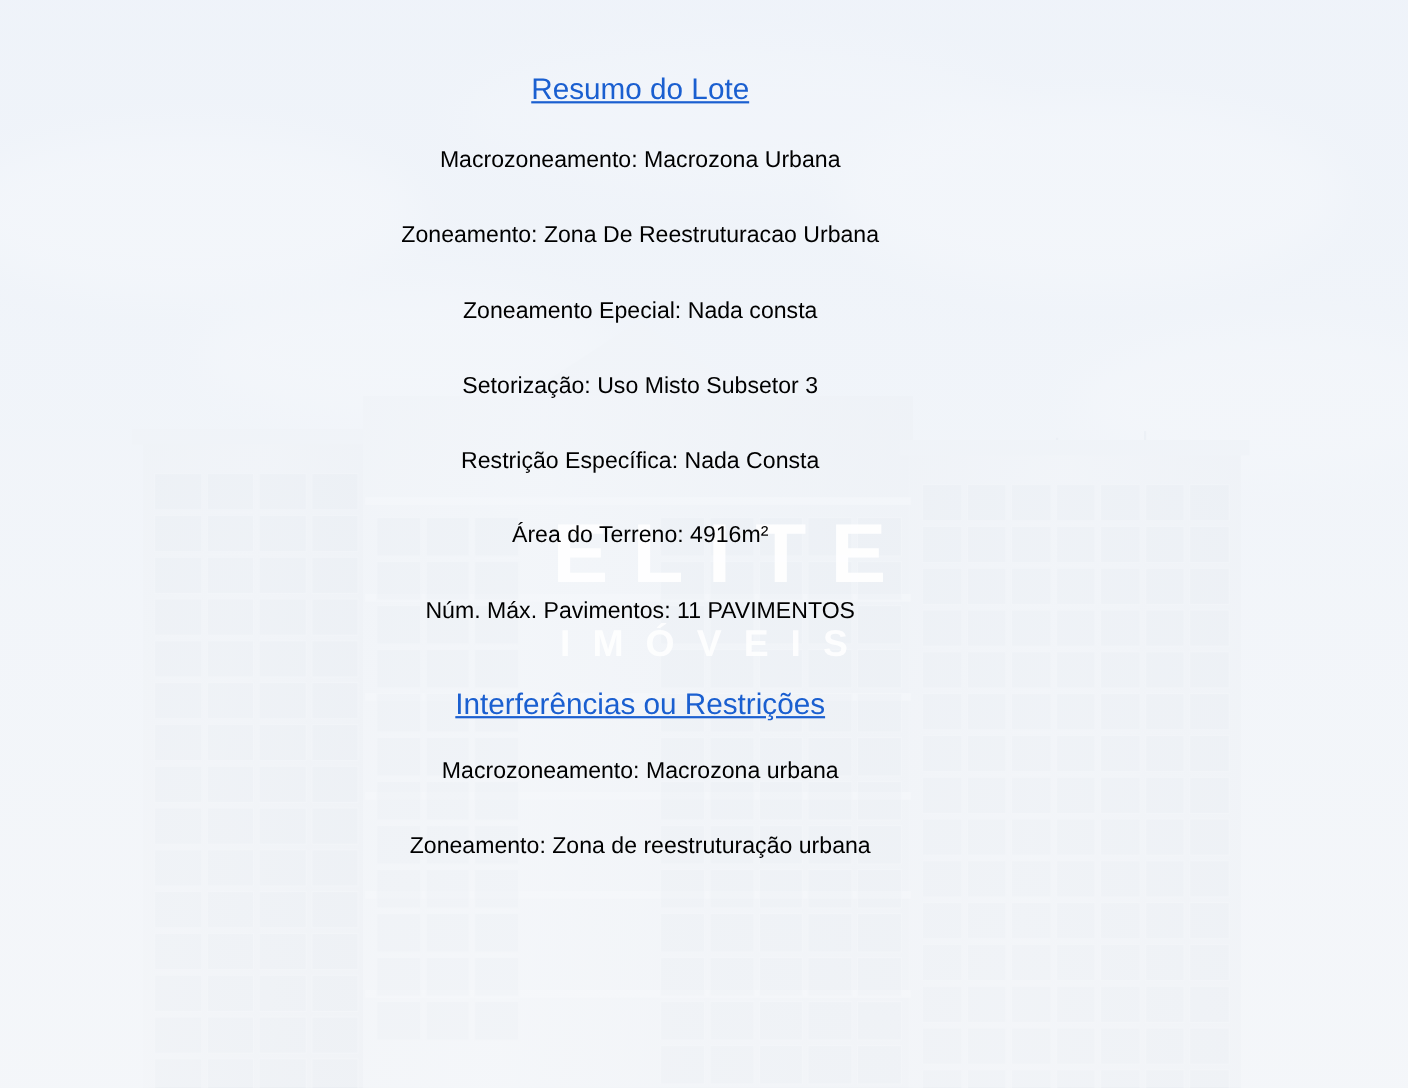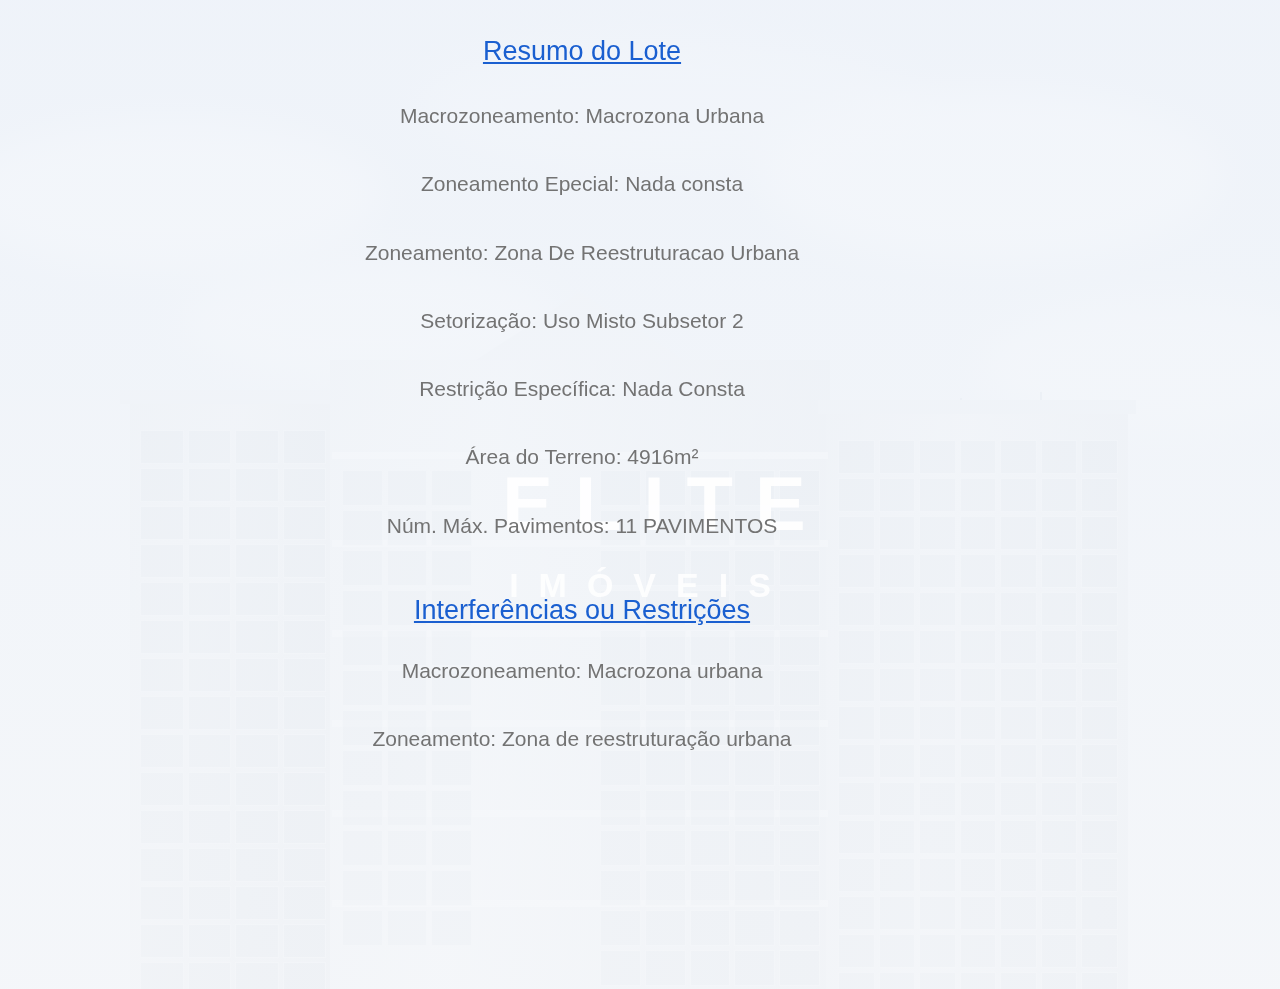--- a/index.html
+++ b/index.html
@@ -115,34 +115,34 @@
     color: rgba(255,255,255,0.85);
     margin-top: 24px;
     text-indent: 20px;
   }
 
   
   #content {
     position: relative;
     z-index: 5;
     width: 1164px;
-    padding-top: 36px;
+    padding-top: 66px;
     text-align: center;
   }
   .doc-heading {
     font-size: 27px;
     color: #1a5fd0;
     text-decoration: underline;
     margin: 0 0 36px 0;
     font-weight: 400;
   }
   .doc-heading.second { margin-top: 0; margin-bottom: 32px; }
   .doc-line {
     font-size: 21px;
-    color: #737373;
+    color: #000000;
     margin: 0 0 42px 0;
     font-weight: 400;
     line-height: 1.25;
   }
   #spacer-block { height: 14px; }
 </style>
 </head>
 <body>
 
 <div id="bg-photo">
@@ -456,23 +456,23 @@
 <div id="watermark">
   <div class="wm-main">ELITE</div>
   <div class="wm-sub">IMÓVEIS</div>
 </div>
 
 <div id="content">
 
   <h1 class="doc-heading">Resumo do Lote</h1>
 
   <p class="doc-line">Macrozoneamento: Macrozona Urbana</p>
+  <p class="doc-line">Zoneamento: Zona De Reestruturacao Urbana</p>
   <p class="doc-line">Zoneamento Epecial: Nada consta</p>
-  <p class="doc-line">Zoneamento: Zona De Reestruturacao Urbana</p>
-  <p class="doc-line">Setorização: Uso Misto Subsetor 2</p>
+  <p class="doc-line">Setorização: Uso Misto Subsetor 3</p>
   <p class="doc-line">Restrição Específica: Nada Consta</p>
   <p class="doc-line">Área do Terreno: 4916m²</p>
   <p class="doc-line">Núm. Máx. Pavimentos: 11 PAVIMENTOS</p>
 
   <div id="spacer-block"></div>
 
   <h1 class="doc-heading second">Interferências ou Restrições</h1>
 
   <p class="doc-line">Macrozoneamento: Macrozona urbana</p>
   <p class="doc-line">Zoneamento: Zona de reestruturação urbana</p>

